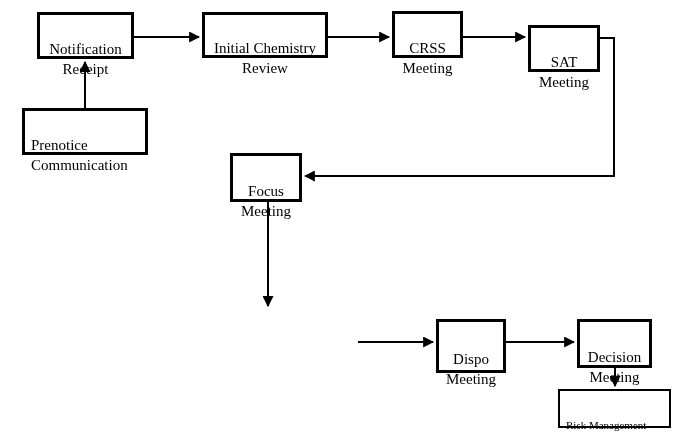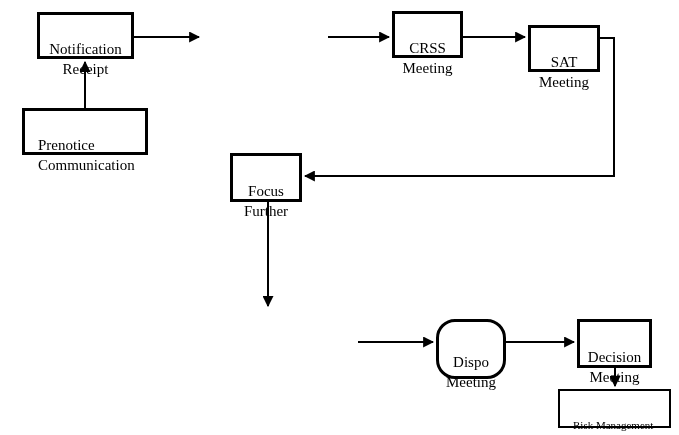--- a/index.html
+++ b/index.html
@@ -36,30 +36,30 @@
     font-size: 15px;
     line-height: 1.32;
   }
   .node .node-label {
     white-space: pre-line;
     margin-top: 48px;
   }
   .node.left-align {
     justify-content: flex-start;
     text-align: left;
-    padding-left: 13px;
+    padding-left: 6px;
   }
   .n-notification { left: 37px;  top: 12px;  width: 97px;  height: 47px; }
   .n-initial      { left: 202px; top: 12px;  width: 126px; height: 46px; }
   .n-crss         { left: 392px; top: 11px;  width: 71px;  height: 47px; }
   .n-sat          { left: 528px; top: 25px;  width: 72px;  height: 47px; }
   .n-prenotice    { left: 22px;  top: 108px; width: 126px; height: 47px; }
   .n-focus        { left: 230px; top: 153px; width: 72px;  height: 49px; }
   .n-further      { left: 172px; top: 309px; width: 186px; height: 68px; }
-  .n-dispo        { left: 436px; top: 319px; width: 70px;  height: 60px; border-radius: 19px; }
+  .n-dispo        { left: 436px; top: 319px; width: 70px;  height: 54px; }
   .n-decision     { left: 577px; top: 319px; width: 75px;  height: 49px; align-items: center; }
   .n-risk         { left: 558px; top: 389px; width: 113px; height: 39px;
                     border-width: 2px; font-size: 11px; padding-left: 5px; }
 </style>
 </head>
 <body>
 
 <div class="canvas">
 
   <svg class="edges-layer" width="679" height="435" viewBox="0 0 679 435" xmlns="http://www.w3.org/2000/svg">
@@ -77,39 +77,43 @@
     <path d="M 358,342 L 433,342" stroke="#000000" stroke-width="2" fill="none" marker-end="url(#arrowhead)"></path>
     <path d="M 506,342 L 574,342" stroke="#000000" stroke-width="2" fill="none" marker-end="url(#arrowhead)"></path>
     <path d="M 615,368 L 615,386" stroke="#000000" stroke-width="2" fill="none" marker-end="url(#arrowhead)"></path>
   </svg>
 
   <div class="node n-notification">
     <span class="node-label">Notification
 Receipt</span>
   </div>
 
+  <div class="node n-initial">
+    <span class="node-label">Initial Chemistry
+Review</span>
+  </div>
 
   <div class="node n-crss">
     <span class="node-label">CRSS
 Meeting</span>
   </div>
 
   <div class="node n-sat">
     <span class="node-label">SAT
 Meeting</span>
   </div>
 
   <div class="node n-prenotice left-align">
     <span class="node-label">Prenotice
 Communication</span>
   </div>
 
   <div class="node n-focus">
     <span class="node-label">Focus
-Further</span>
+Meeting</span>
   </div>
 
 
   <div class="node n-dispo">
     <span class="node-label">Dispo
 Meeting</span>
   </div>
 
   <div class="node n-decision">
     <span class="node-label">Decision

